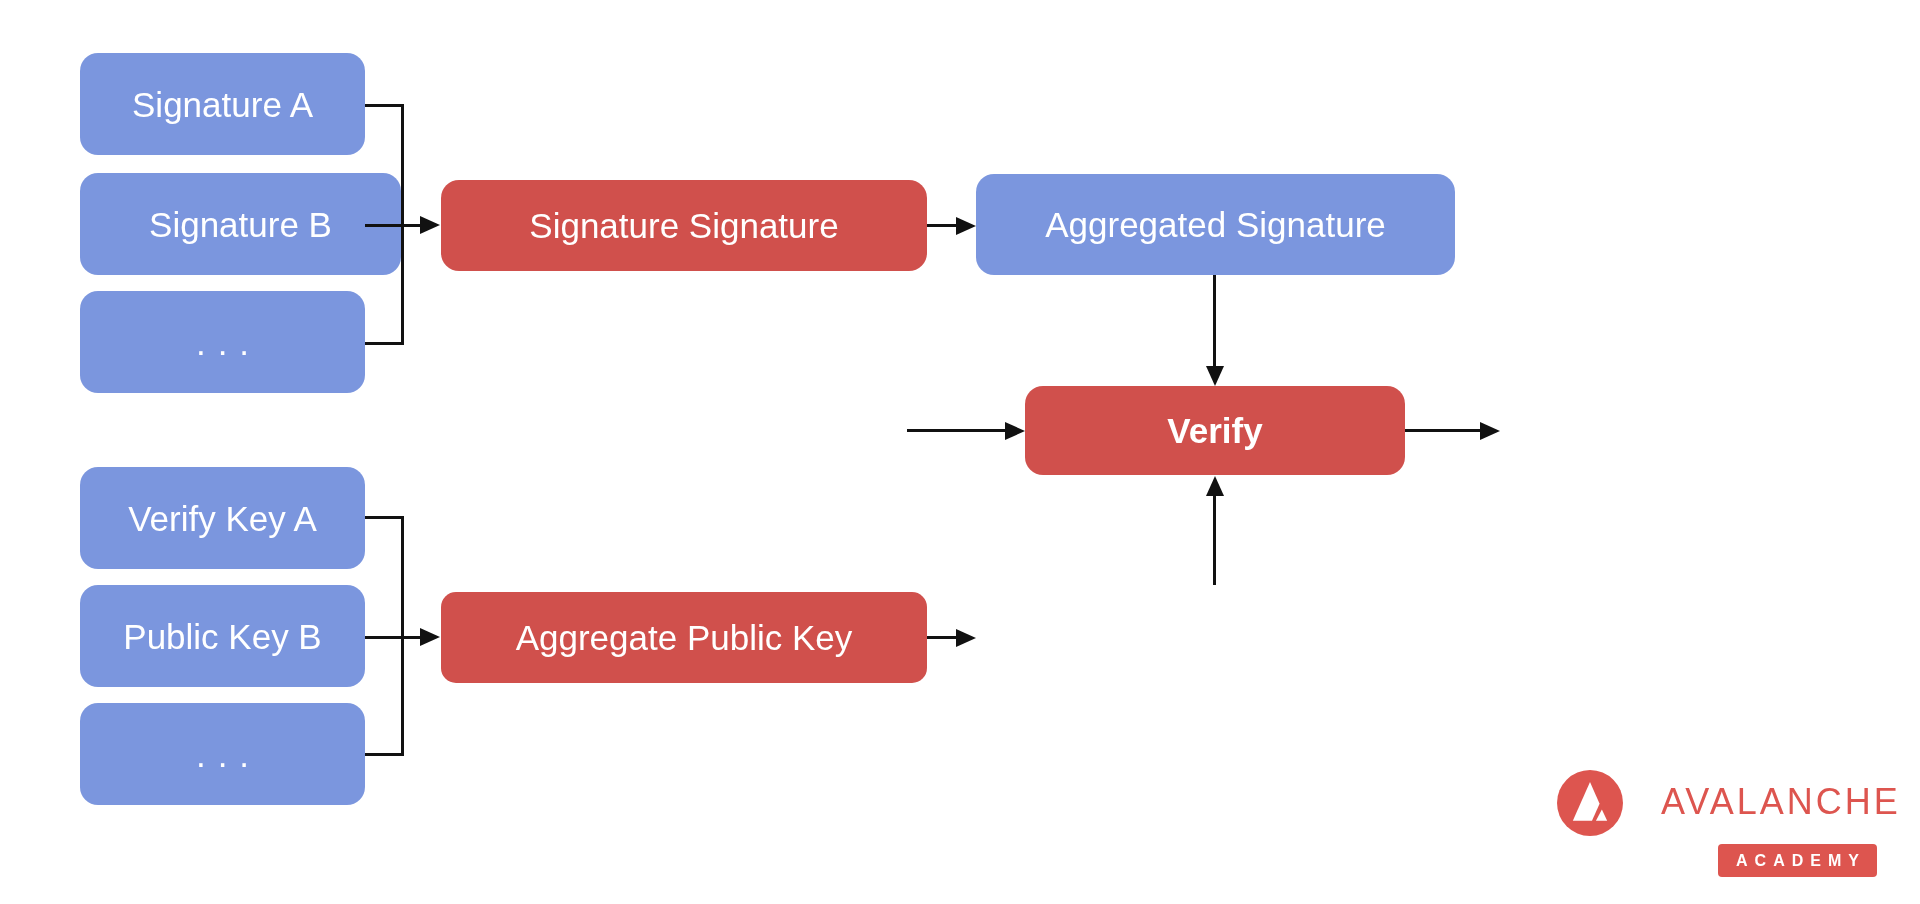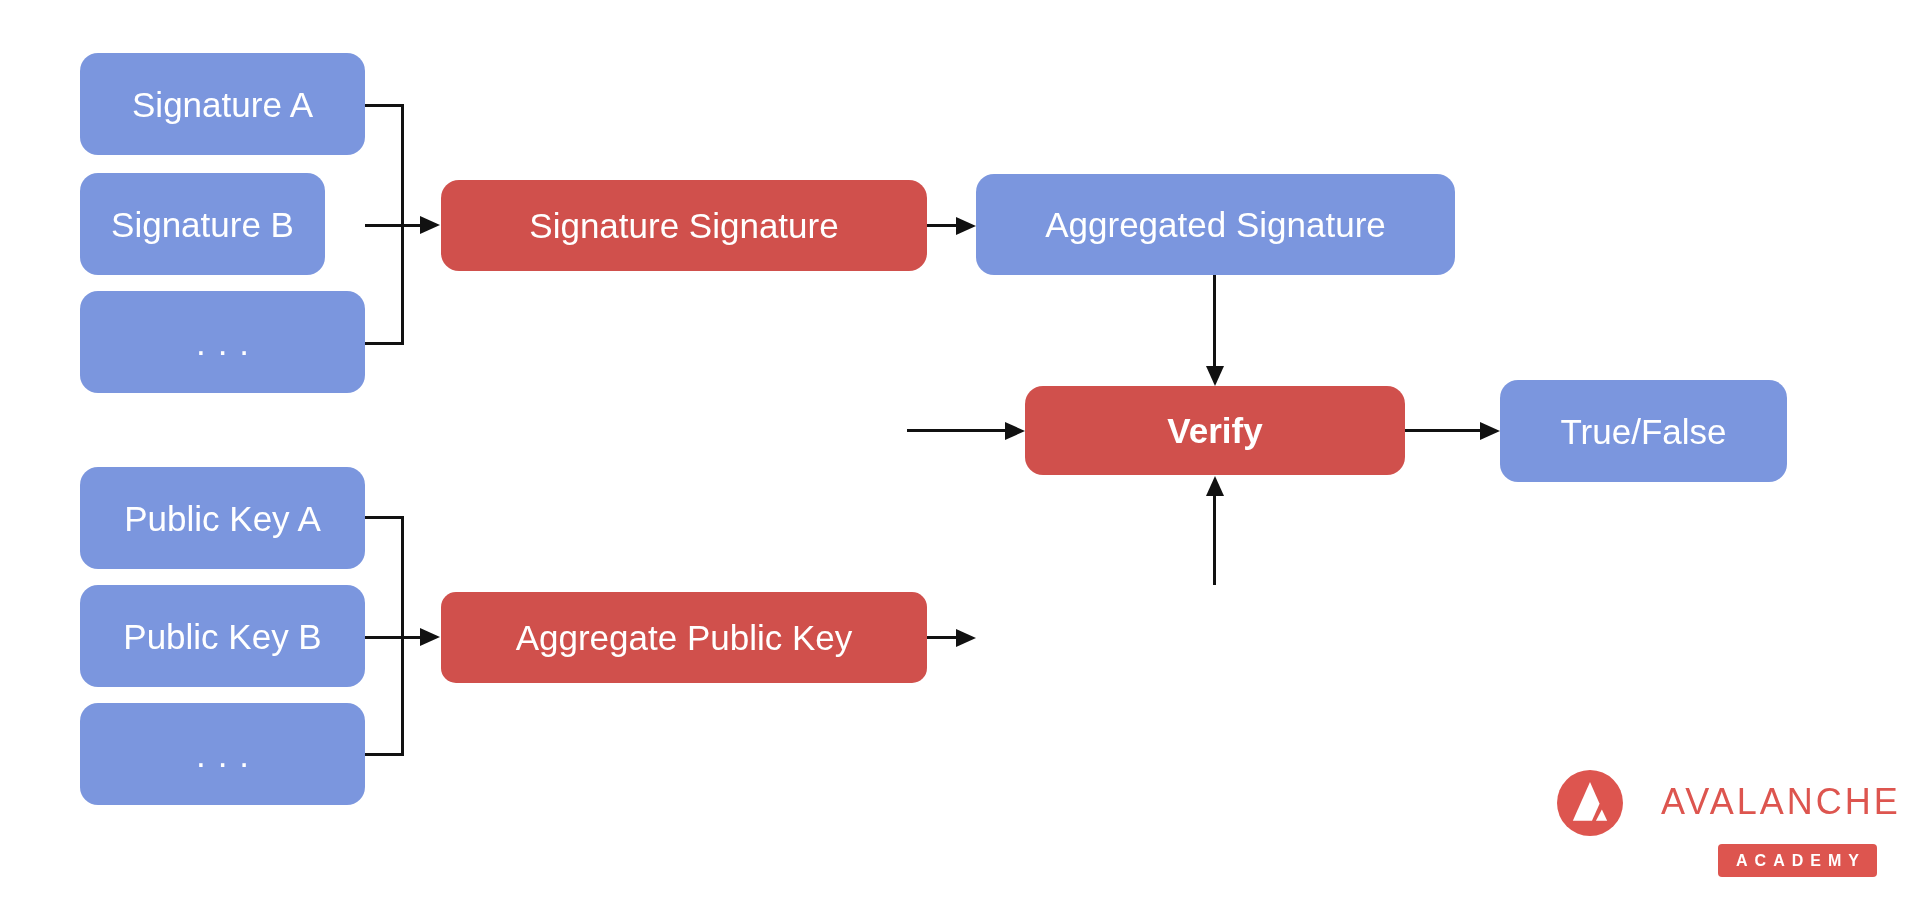--- a/index.html
+++ b/index.html
@@ -30,21 +30,21 @@
     line-height: 1;
     white-space: nowrap;
     text-align: right;
   }
   .node.blue { background: var(--node-blue); }
   .node.red  { background: var(--node-red); }
   .node.bold { font-weight: 700; }
   .node.dots { letter-spacing: 12px; text-indent: 12px; }
 
   #n-sig-a   { left:  80px; top:  53px; width: 285px; height: 102px; }
-  #n-sig-b   { left:  80px; top: 173px; width: 245px; height: 102px; }
+  #n-sig-b   { left:  80px; top: 173px; width: 321px; height: 102px; }
   #n-sig-m   { left:  80px; top: 291px; width: 285px; height: 102px; }
   #n-pk-a    { left:  80px; top: 467px; width: 285px; height: 102px; }
   #n-pk-b    { left:  80px; top: 585px; width: 285px; height: 102px; }
   #n-pk-m    { left:  80px; top: 703px; width: 285px; height: 102px; }
   #n-aggsig  { left: 441px; top: 180px; width: 486px; height:  91px; }
   #n-aggpk   { left: 441px; top: 592px; width: 486px; height:  91px; border-radius: 15px; }
   #n-aggdsig { left: 976px; top: 174px; width: 479px; height: 101px; }
   #n-aggdpk  { left: 976px; top: 585px; width: 479px; height: 101px; }
   #n-msg     { left: 621px; top: 380px; width: 286px; height: 101px; }
   #n-verify  { left:1025px; top: 386px; width: 380px; height:  89px; }
@@ -111,31 +111,30 @@
 </style>
 </head>
 <body>
 
 <div class="canvas">
 
   <div class="node blue" id="n-sig-a">Signature A</div>
   <div class="node blue" id="n-sig-b">Signature B</div>
   <div class="node blue dots" id="n-sig-m">...</div>
 
-  <div class="node blue" id="n-pk-a">Public Key A</div>
+  <div class="node blue" id="n-pk-a">Verify Key A</div>
   <div class="node blue" id="n-pk-b">Public Key B</div>
   <div class="node blue dots" id="n-pk-m">...</div>
 
   <div class="node red" id="n-aggsig">Signature Signature</div>
   <div class="node red" id="n-aggpk">Aggregate Public Key</div>
 
   <div class="node blue" id="n-aggdsig">Aggregated Signature</div>
 
   <div class="node red bold" id="n-verify">Verify</div>
-  <div class="node blue" id="n-result">True/False</div>
 
   <div class="lh" id="c-siga-h"></div>
   <div class="lh" id="c-sigm-h"></div>
   <div class="lv" id="c-sig-v"></div>
   <div class="lh" id="c-sigb-h"></div>
   <div class="ah right" id="c-sigb-ah"></div>
 
   <div class="lh" id="c-pka-h"></div>
   <div class="lh" id="c-pkm-h"></div>
   <div class="lv" id="c-pk-v"></div>

